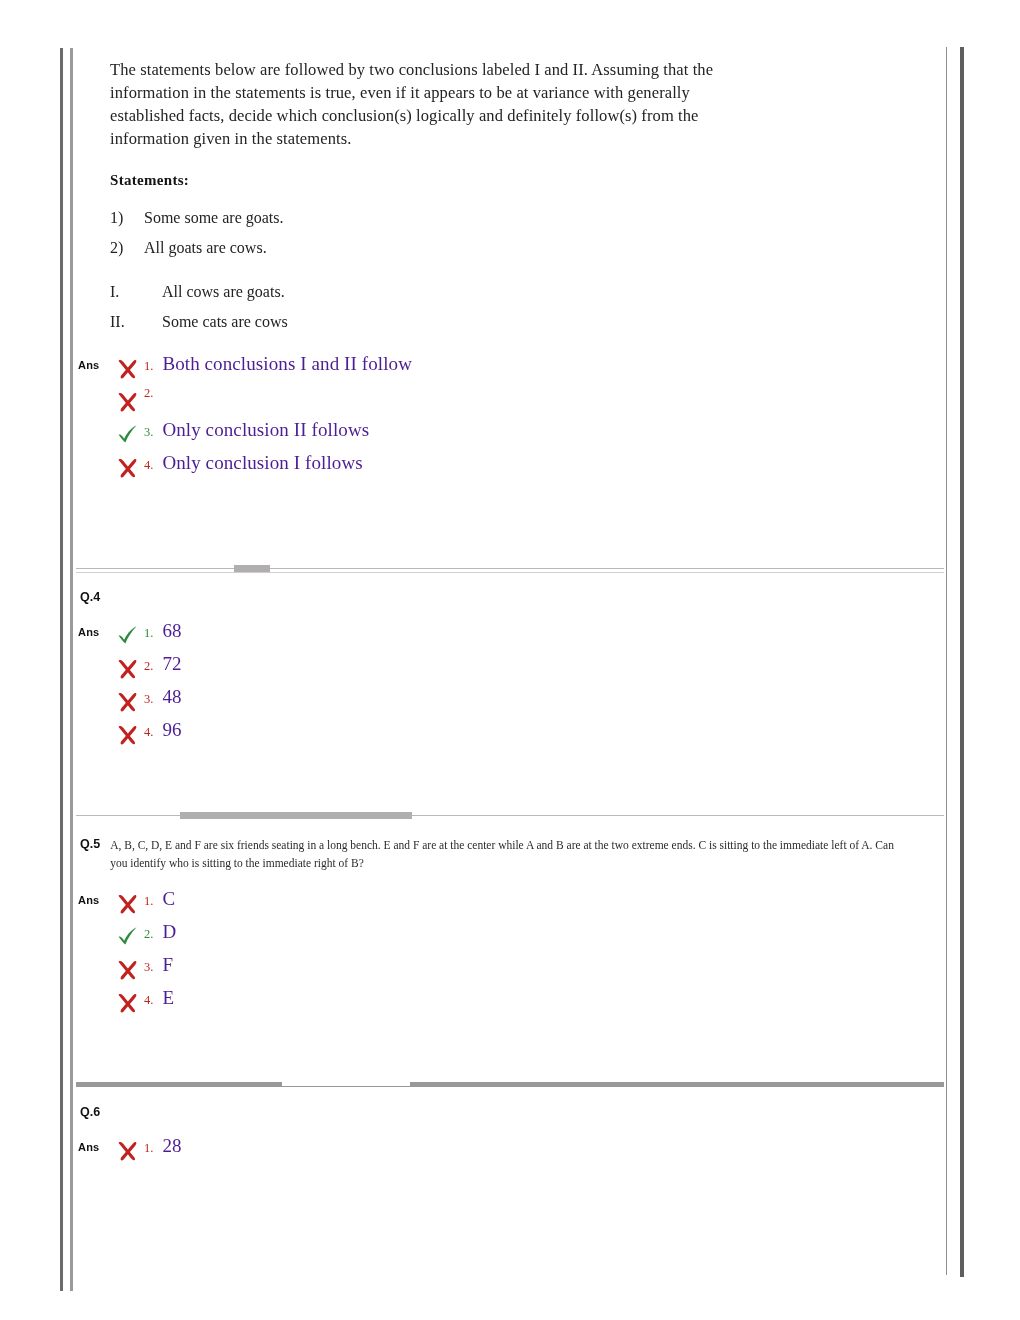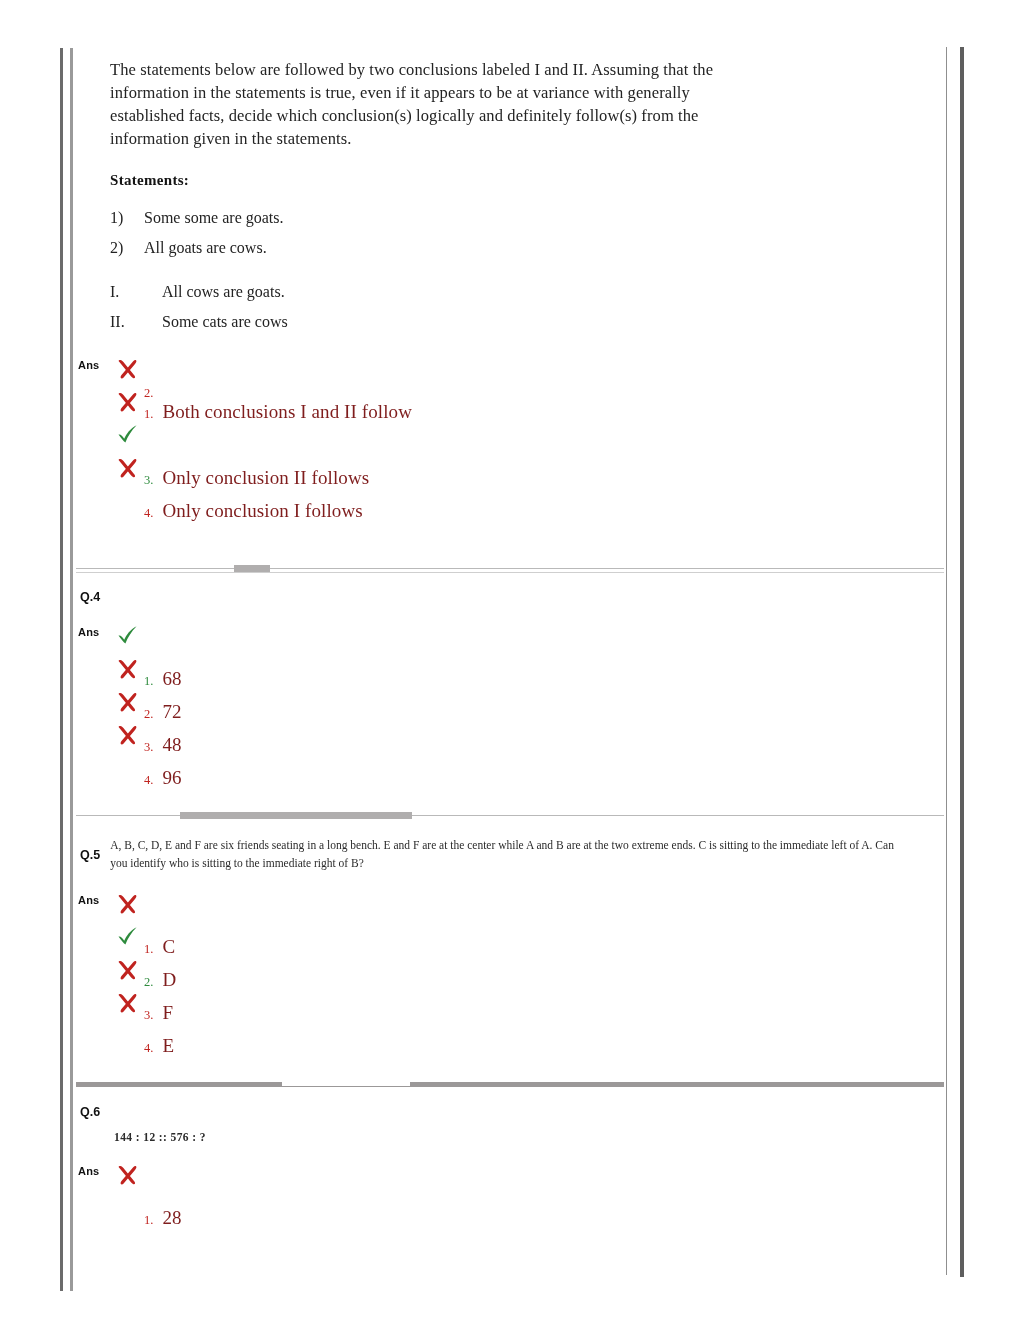--- a/index.html
+++ b/index.html
@@ -129,32 +129,31 @@
   .opt .onum {
     font-family: "Liberation Serif", serif;
     font-size: 12.5px;
     flex: 0 0 auto;
     margin-right: 9px;
   }
   .opt.correct .onum { color: #2e8b3d; }
   .opt.wrong .onum { color: #c0231f; }
   .opt .otext {
     font-size: 19px;
-    color: #7f1d1d;
+    color: #4c1d95;
     letter-spacing: .1px;
-    margin-top: 48px;
   }
 
   
   .glyph { position: absolute; left: 0; top: 0; width: 24px; height: 22px; }
 
   
   .qhead {
     display: flex;
-    align-items: center;
+    align-items: flex-start;
     padding: 10px 0 0 4px;
   }
   .qhead .qnum {
     font-family: "Liberation Sans", sans-serif;
     font-size: 12.5px;
     font-weight: bold;
     color: #111;
     flex: 0 0 auto;
     margin-right: 10px;
     padding-top: 1px;
@@ -442,21 +441,20 @@
   <div class="sep wide">
     <div class="band"></div>
     <div class="gap" style="left:206px;width:128px;"></div>
   </div>
 
   <section class="qblock">
     <div class="qhead">
       <span class="qnum">Q.6</span>
     </div>
 
-    <div class="subline">144 : 12 :: 576 : ?</div>
 
     <div class="ans-wrap">
       <div class="ans-label">Ans</div>
       <ul class="opts">
         <li class="opt wrong">
           <span class="mark">
               <svg viewBox="0 0 24 22" class="glyph">
                 <g fill="#c0231f">
                   <path d="M3.0 2.2 C5.0 1.2 6.6 2.6 8.6 5.4 L18.6 17.8 C19.6 19.2 19.0 20.6 17.4 20.2 C16.0 19.6 14.6 17.8 12.4 15.0 L3.4 4.0 C2.6 3.1 2.5 2.5 3.0 2.2 Z"></path>
                   <path d="M19.8 2.0 C21.0 2.8 20.4 4.4 18.6 6.6 L7.6 19.6 C6.4 21.0 5.0 20.8 4.6 19.6 C4.3 18.6 5.4 17.0 7.4 14.8 L17.2 3.2 C18.2 2.1 19.2 1.7 19.8 2.0 Z"></path>

